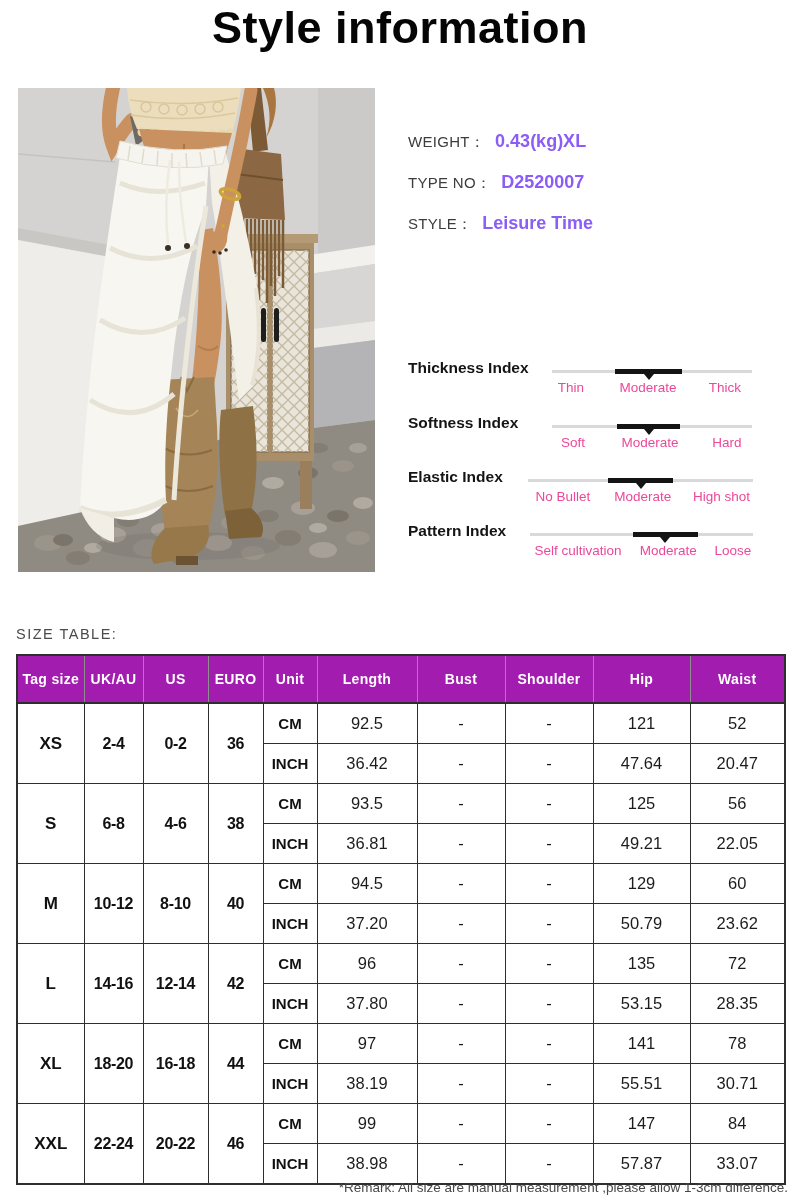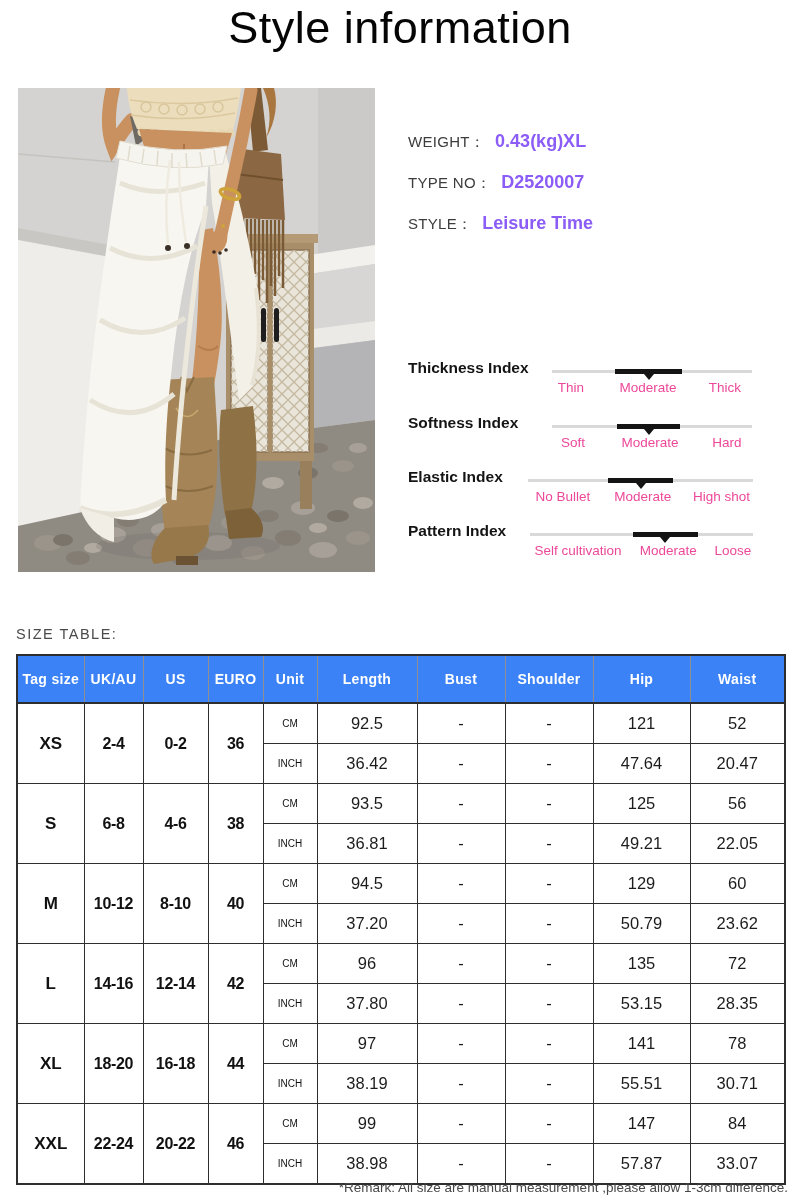--- a/index.html
+++ b/index.html
@@ -1,47 +1,47 @@
 <!DOCTYPE html>
 <html><head>
 <meta charset="utf-8">
 <style>
   html,body{margin:0;padding:0}
   body{width:800px;height:1200px;position:relative;background:#ffffff;overflow:hidden;
        font-family:"Liberation Sans","DejaVu Sans",sans-serif;color:#111}
   .title{position:absolute;top:2px;left:0;width:100%;text-align:center;margin:0;
-         font-size:45px;font-weight:400;letter-spacing:.5px;color:#050505}
+         font-size:45px;font-weight:700;letter-spacing:.5px;color:#050505}
   
   .photo{position:absolute;left:18px;top:88px;width:357px;height:484px;background:#d4d3d1;overflow:hidden}
   
   .info{position:absolute;left:408px;top:0;width:378px;height:590px}
   .spec{position:absolute;left:0;display:flex;align-items:flex-end;white-space:nowrap}
   .spec .lbl{font-size:15px;color:#3c3c3c;letter-spacing:.3px}
   .spec .val{font-size:18px;font-weight:700;color:#8b5cf6;margin-left:10px}
   .idx-heading{position:absolute;left:0;top:316px;font-size:17px;color:#3b3b3b;letter-spacing:1px}
   .idx-row{position:absolute;left:0;width:378px;height:46px}
   .idx-label{position:absolute;left:0;top:2px;font-size:15.5px;font-weight:700;color:#141414}
   .idx-track{position:absolute;top:0;height:46px}
   .track-line{position:absolute;left:0;right:0;top:13px;height:3px;background:#d9d9d9}
   .track-seg{position:absolute;top:12px;height:5px;background:#141414}
   .caret{position:absolute;left:50%;top:5px;margin-left:-5px;width:0;height:0;
          border-left:5px solid transparent;border-right:5px solid transparent;border-top:6px solid #141414}
   .opt{position:absolute;top:23px;transform:translateX(-50%);font-size:13.5px;color:#ec4899;white-space:nowrap}
   
   .size-label{position:absolute;left:16px;top:626px;font-size:14.5px;letter-spacing:1.5px;color:#4b4b4b}
   table.size{position:absolute;left:16px;top:654px;width:768px;border-collapse:collapse;
              table-layout:fixed;border:2px solid #2e2e2e}
-  table.size th{background:#3b82f6;color:#fff;font-size:14px;font-weight:700;height:44px;
+  table.size th{background:#a21caf;color:#fff;font-size:14px;font-weight:700;height:44px;
      border-left:1px solid #8f8f8f;border-right:1px solid #8f8f8f;border-bottom:2px solid #2e2e2e;letter-spacing:.3px}
   table.size th:first-child{border-left:none}
   table.size th:last-child{border-right:none}
   table.size td{border:1px solid #2e2e2e;text-align:center;vertical-align:middle;height:39px;padding:0}
   .c-tag{font-size:17px;font-weight:700}
   .c-std{font-size:16px;font-weight:700;letter-spacing:-.3px}
-  .c-unit{font-size:10px;font-weight:400}
+  .c-unit{font-size:15px;font-weight:700}
   .c-num{font-size:16.5px;font-weight:400;color:#1c1c1c}
   .remark{position:absolute;right:12px;top:1180px;font-size:13.5px;color:#474747}
 </style>
 </head>
 <body>
 
 <h1 class="title">Style information</h1>
 
 <div class="photo">
 <svg viewBox="0 0 357 484" width="357" height="484" xmlns="http://www.w3.org/2000/svg">

